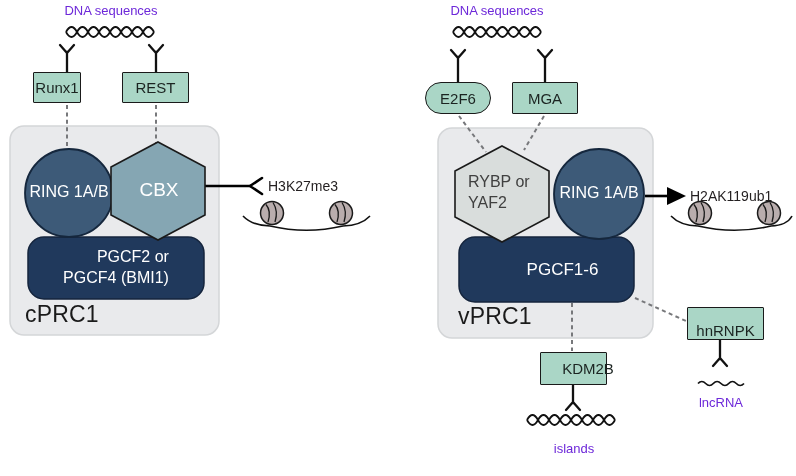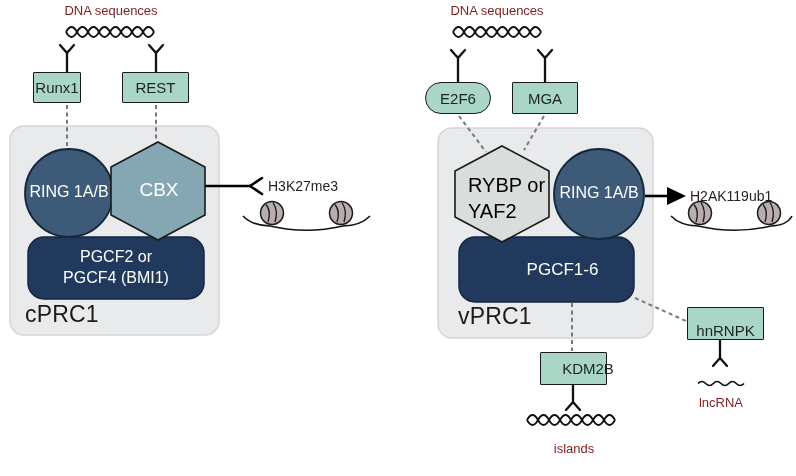--- a/index.html
+++ b/index.html
@@ -8,21 +8,21 @@
   svg{position:absolute;left:0;top:0;}
   .lbl{position:absolute;line-height:1.15;}
   .center{text-align:center;}
   .factor-box{position:absolute;display:flex;align-items:center;justify-content:center;
               border:1.6px solid #1a1a1a;font-size:15px;color:#1b2421;border-radius:1px;
               background:#aad6c6;box-sizing:border-box;}
   .shape-lbl{position:absolute;display:flex;align-items:center;justify-content:center;
              color:#ffffff;}
   .complex-lbl{position:absolute;font-size:23px;font-weight:500;color:#1a1a1a;letter-spacing:0.2px;}
   .mark-lbl{position:absolute;font-size:14px;color:#231f20;}
-  .small-lbl{position:absolute;font-size:13px;color:#7f1d1d;}
+  .small-lbl{position:absolute;font-size:13px;color:#6d28d9;}
   .twolines{line-height:1.3;}
 </style>
 </head>
 <body>
 
 <div class="stage">
 
   <svg width="796" height="476" viewBox="0 0 796 476">
 
     <rect x="10" y="126" width="209" height="209" rx="14" stroke="#d4d6d8" stroke-width="1.5" fill="#e9eaec"></rect>
@@ -116,26 +116,26 @@
   <div class="factor-box" style="left: 540px; top: 352px; width: 67px; height: 33px; background: rgb(170, 214, 198); padding-left: 29px;">
     <span>KDM2B</span>
   </div>
   <div class="factor-box" style="left: 687px; top: 307px; width: 77px; height: 33px; background: rgb(170, 214, 198); align-items: flex-end;">
     <span>hnRNPK</span>
   </div>
 
   <div class="shape-lbl" style="left:25px;top:183px;width:88px;font-size:16px;">RING 1A/B</div>
   <div class="shape-lbl" style="left:111px;top:179px;width:96px;font-size:19px;">CBX</div>
   <div class="shape-lbl" style="left:28px;top:237px;width:176px;height:62px;font-size:16px;">
-    <div class="twolines" style="text-align:center;">
+    <div class="twolines" style="text-align:right;">
       <div>PGCF2 or</div>
       <div>PGCF4 (BMI1)</div>
     </div>
   </div>
-  <div class="lbl twolines" style="left:468px;top:172px;width:80px;font-size:20px;color:#000000;">
+  <div class="lbl twolines" style="left:468px;top:172px;width:80px;font-size:16px;color:#404040;">
     <div>RYBP or</div>
     <div>YAF2</div>
   </div>
   <div class="shape-lbl" style="left:554px;top:184px;width:90px;font-size:16px;">RING 1A/B</div>
   <div class="shape-lbl" style="left:459px;top:237px;width:207px;height:65px;font-size:17px;">PGCF1-6</div>
 
   <div class="complex-lbl" style="left:25px;top:301px;">cPRC1</div>
   <div class="complex-lbl" style="left:458px;top:303px;">vPRC1</div>
 
   <div class="mark-lbl" style="left:268px;top:178px;">H3K27me3</div>

